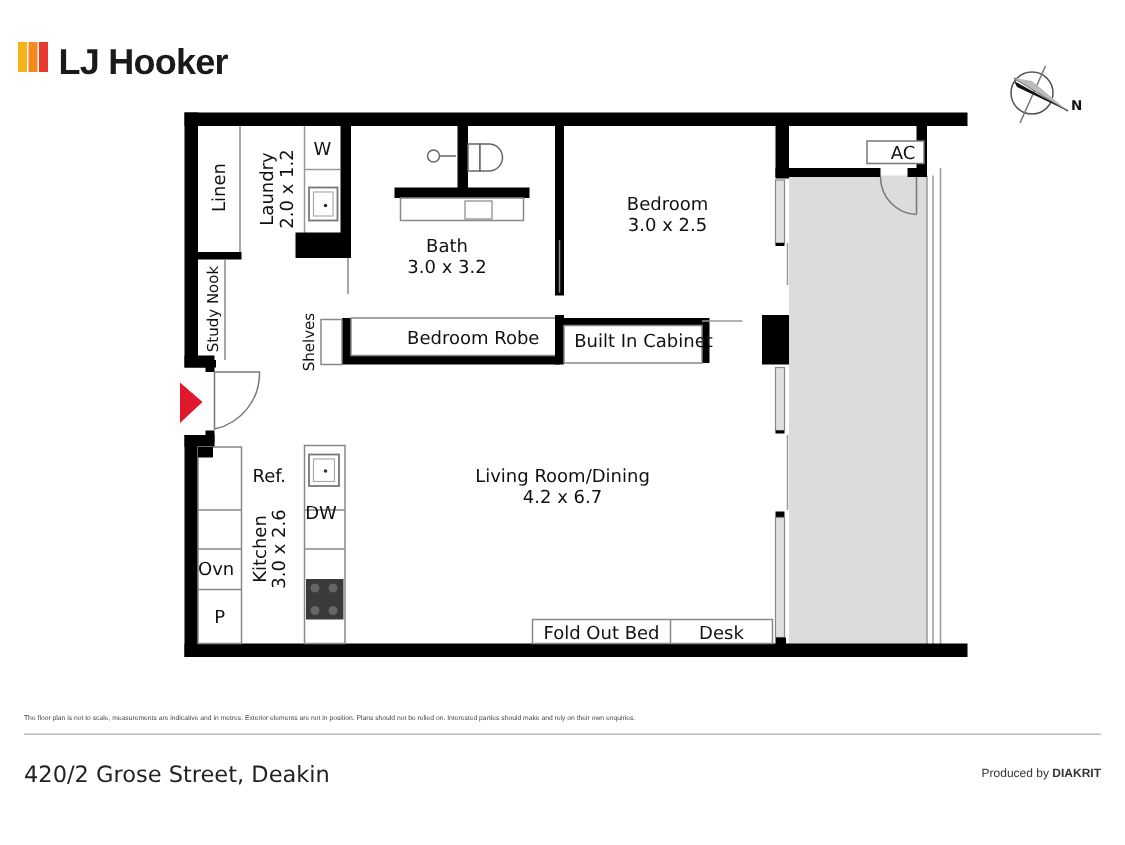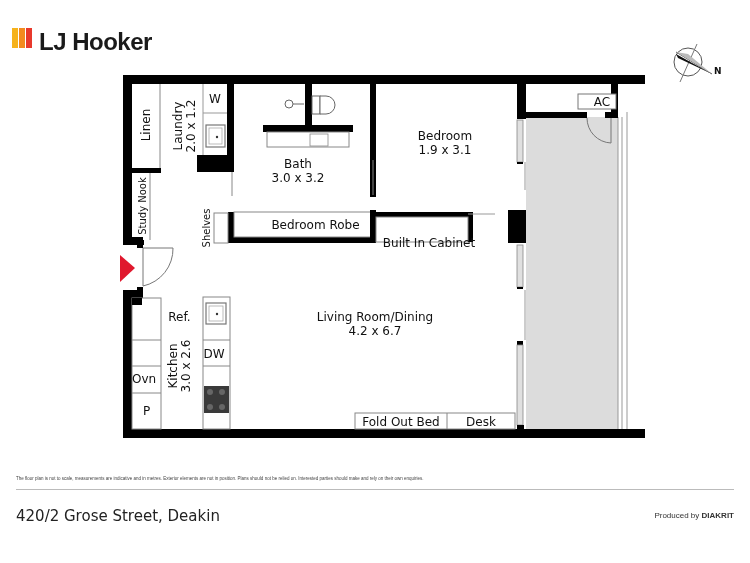--- a/index.html
+++ b/index.html
@@ -154,37 +154,37 @@
   <span>Laundry</span><br>
   <span>2.0 x 1.2</span>
 </div>
 <div class="lbl" style="left:203px;top:92px;width:24px;">W</div>
 <div class="lbl" style="left:258px;top:157px;width:80px;">
   <span>Bath</span><br>
   <span>3.0 x 3.2</span>
 </div>
 <div class="lbl" style="left:405px;top:129px;width:80px;">
   <span>Bedroom</span><br>
-  <span>1.9 x 3.1</span>
+  <span>3.0 x 2.5</span>
 </div>
 <div class="lbl" style="left:588px;top:95px;width:28px;">AC</div>
 <div class="lbl small vert" style="left:111px;top:199px;width:64px;font-size:10px;">Study Nook</div>
 <div class="lbl small vert" style="left:186px;top:221px;width:42px;font-size:10px;">Shelves</div>
 <div class="lbl" style="left:234px;top:218px;width:139px;margin-left:12px;">Bedroom Robe</div>
-<div class="lbl" style="left:376px;top:236px;width:106px;">Built In Cabinet</div>
+<div class="lbl" style="left:376px;top:220px;width:106px;">Built In Cabinet</div>
 <div class="lbl" style="left:300px;top:310px;width:150px;">
   <span>Living Room/Dining</span><br>
   <span>4.2 x 6.7</span>
 </div>
 <div class="lbl vert" style="left:145px;top:353px;width:70px;line-height:13px;">
   <span>Kitchen</span><br>
   <span>3.0 x 2.6</span>
 </div>
 <div class="lbl" style="left:132px;top:310px;width:29px;margin-left:33px;">Ref.</div>
-<div class="lbl" style="left:203px;top:347px;width:22px;">DW</div>
+<div class="lbl" style="left:203px;top:335px;width:22px;">DW</div>
 <div class="lbl" style="left:132px;top:372px;width:16px;">Ovn</div>
 <div class="lbl" style="left:132px;top:404px;width:29px;">P</div>
 <div class="lbl" style="left:355px;top:415px;width:92px;">Fold Out Bed</div>
 <div class="lbl" style="left:447px;top:415px;width:68px;">Desk</div>
 
 <div class="abs disclaimer">The floor plan is not to scale, measurements are indicative and in metres. Exterior elements are not in position. Plans should not be relied on. Interested parties should make and rely on their own enquiries.</div>
 <div class="abs divider"></div>
 <div class="abs address">420/2 Grose Street, Deakin</div>
 <div class="abs producer">
   <span>Produced by</span>

